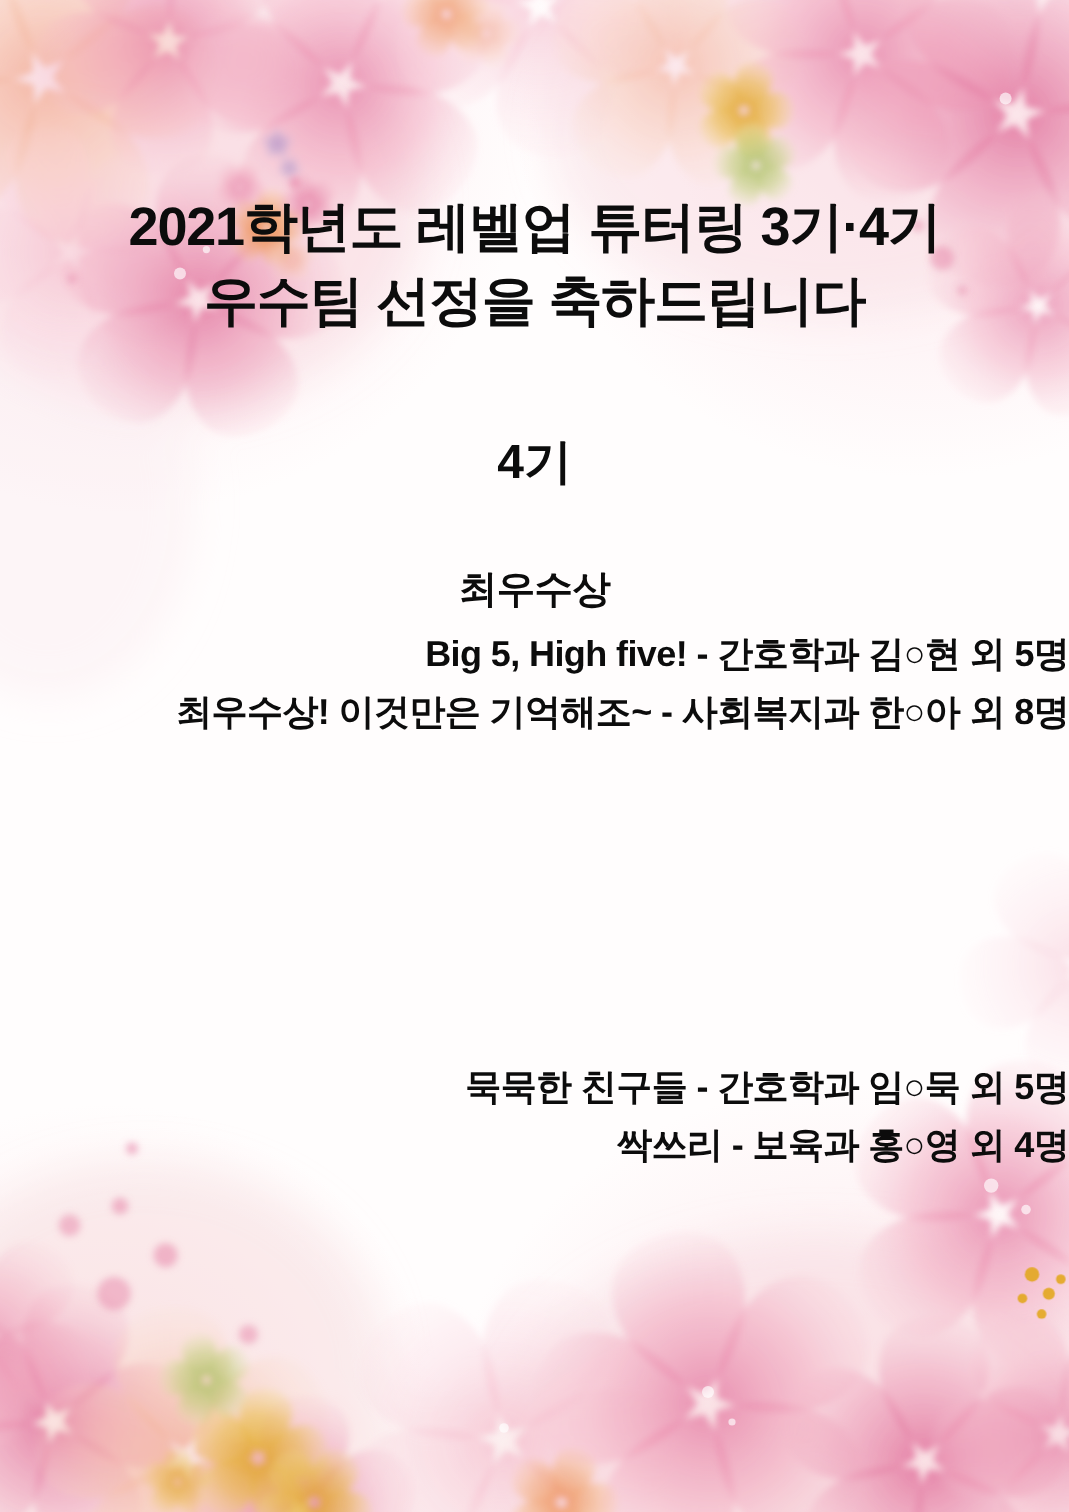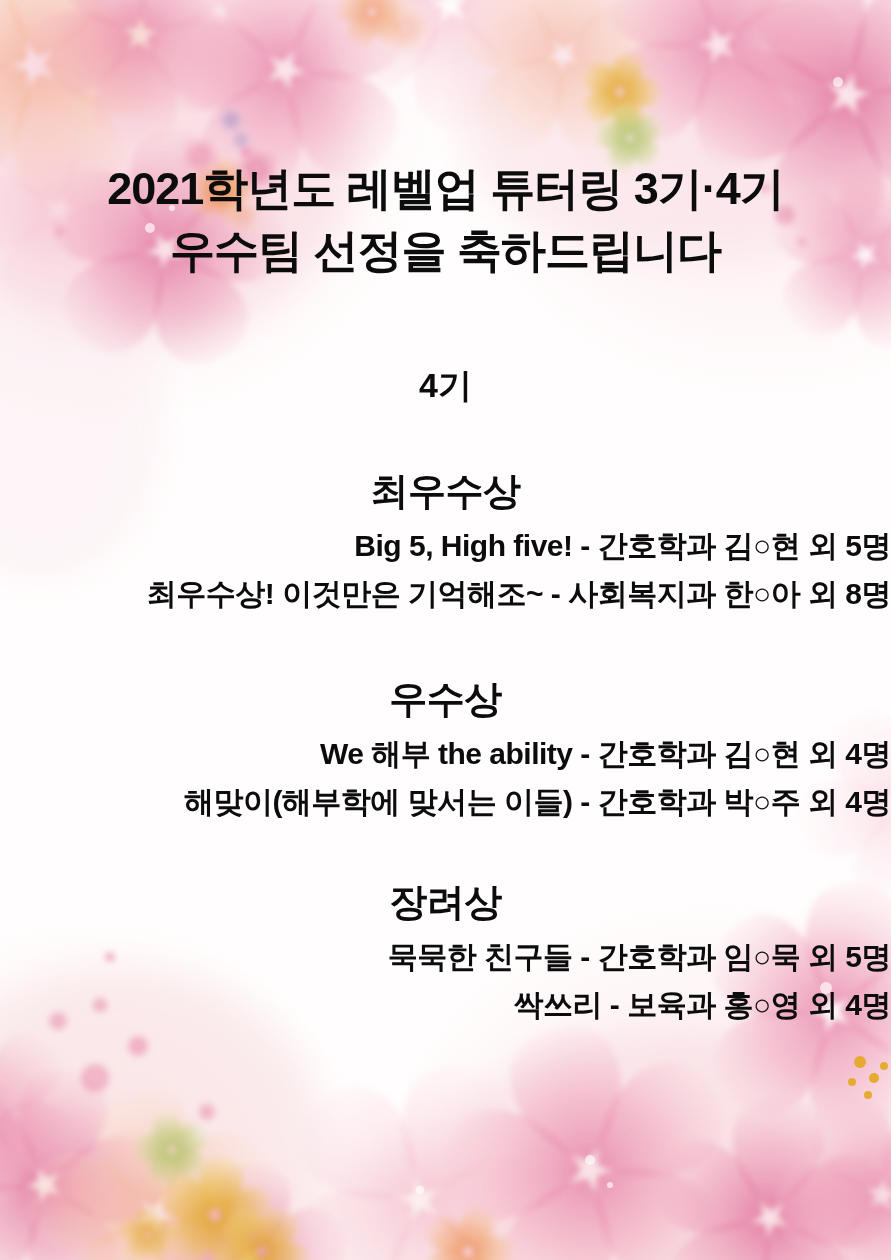--- a/index.html
+++ b/index.html
@@ -29,27 +29,27 @@
   .txt {
     position: absolute;
     left: 0;
     right: 0;
     text-align: center;
     color: #0c0c0c;
     font-weight: 800;
     white-space: nowrap;
   }
   .title        { top: 158px; font-size: 45px; line-height: 62px; letter-spacing: -1px; }
-  .session      { top: 363px; font-size: 34px; line-height: 44px; }
+  .session      { top: 363px; font-size: 40px; line-height: 44px; }
   .award-section { position: absolute; left: 0; right: 0; text-align: center; color: #0c0c0c; }
   .sec-0 { top: 466px; }
   .sec-1 { top: 674px; }
   .sec-2 { top: 877px; }
   .award-heading {
-    font-size: 38px;
+    font-size: 32px;
     line-height: 50px;
     font-weight: 800;
     letter-spacing: -0.5px;
     white-space: nowrap;
   }
   .award-entries { margin-top: 6px; text-align: right; }
   .award-entry {
     font-size: 30px;
     line-height: 48px;
     font-weight: 700;
@@ -211,30 +211,22 @@
     <div class="txt session">4기</div>
 
     <section class="award-section sec-0">
       <div class="award-heading">최우수상</div>
       <div class="award-entries">
         <div class="award-entry">Big 5, High five! - 간호학과 김○현 외 5명</div>
         <div class="award-entry">최우수상! 이것만은 기억해조~ - 사회복지과 한○아 외 8명</div>
       </div>
     </section>
 
-    <section class="award-section sec-1">
-      <div class="award-heading">우수상</div>
-      <div class="award-entries">
-        <div class="award-entry">We 해부 the ability - 간호학과 김○현 외 4명</div>
-        <div class="award-entry">해맞이(해부학에 맞서는 이들) - 간호학과 박○주 외 4명</div>
-      </div>
-    </section>
 
     <section class="award-section sec-2">
-      <div class="award-heading">장려상</div>
       <div class="award-entries">
         <div class="award-entry">묵묵한 친구들 - 간호학과 임○묵 외 5명</div>
         <div class="award-entry">싹쓰리 - 보육과 홍○영 외 4명</div>
       </div>
     </section>
 
   </div>
 </div>
 
 </body></html>

